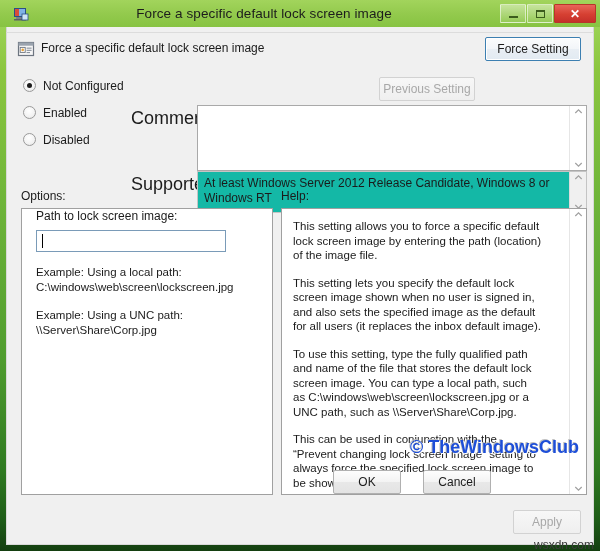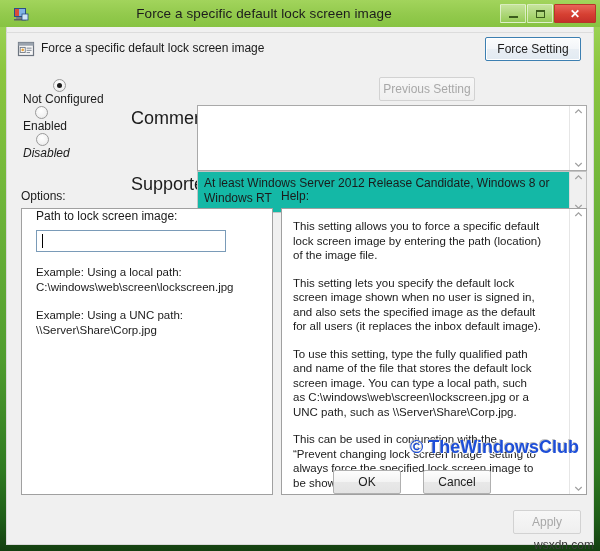--- a/index.html
+++ b/index.html
@@ -185,28 +185,27 @@
   .state-area {
     position: absolute;
     left: 0; top: 34px;
     width: 100%;
     height: 117px;
   }
   .radio-row {
     position: absolute;
     left: 16px;
     display: flex;
-    align-items: center;
-    font-size: 12px;
-    color: #1b1b1b;
-    flex-direction: column;
+    align-items: flex-start;
+    font-size: 12px;
+    color: #1b1b1b;
   }
   .radio-row.r1 { top: 12px; }
   .radio-row.r2 { top: 39px; }
-  .radio-row.r3 { top: 66px; font-style: italic; }
+  .radio-row.r3 { top: 66px; }
   .radio-dot {
     width: 13px; height: 13px;
     border-radius: 50%;
     border: 1px solid #9a9a9a;
     background: radial-gradient(circle at 45% 35%, #ffffff 0%, #f2f2f2 60%, #e2e2e2 100%);
     box-sizing: border-box;
     margin-right: 7px;
     position: relative;
     flex: 0 0 auto;
   }

